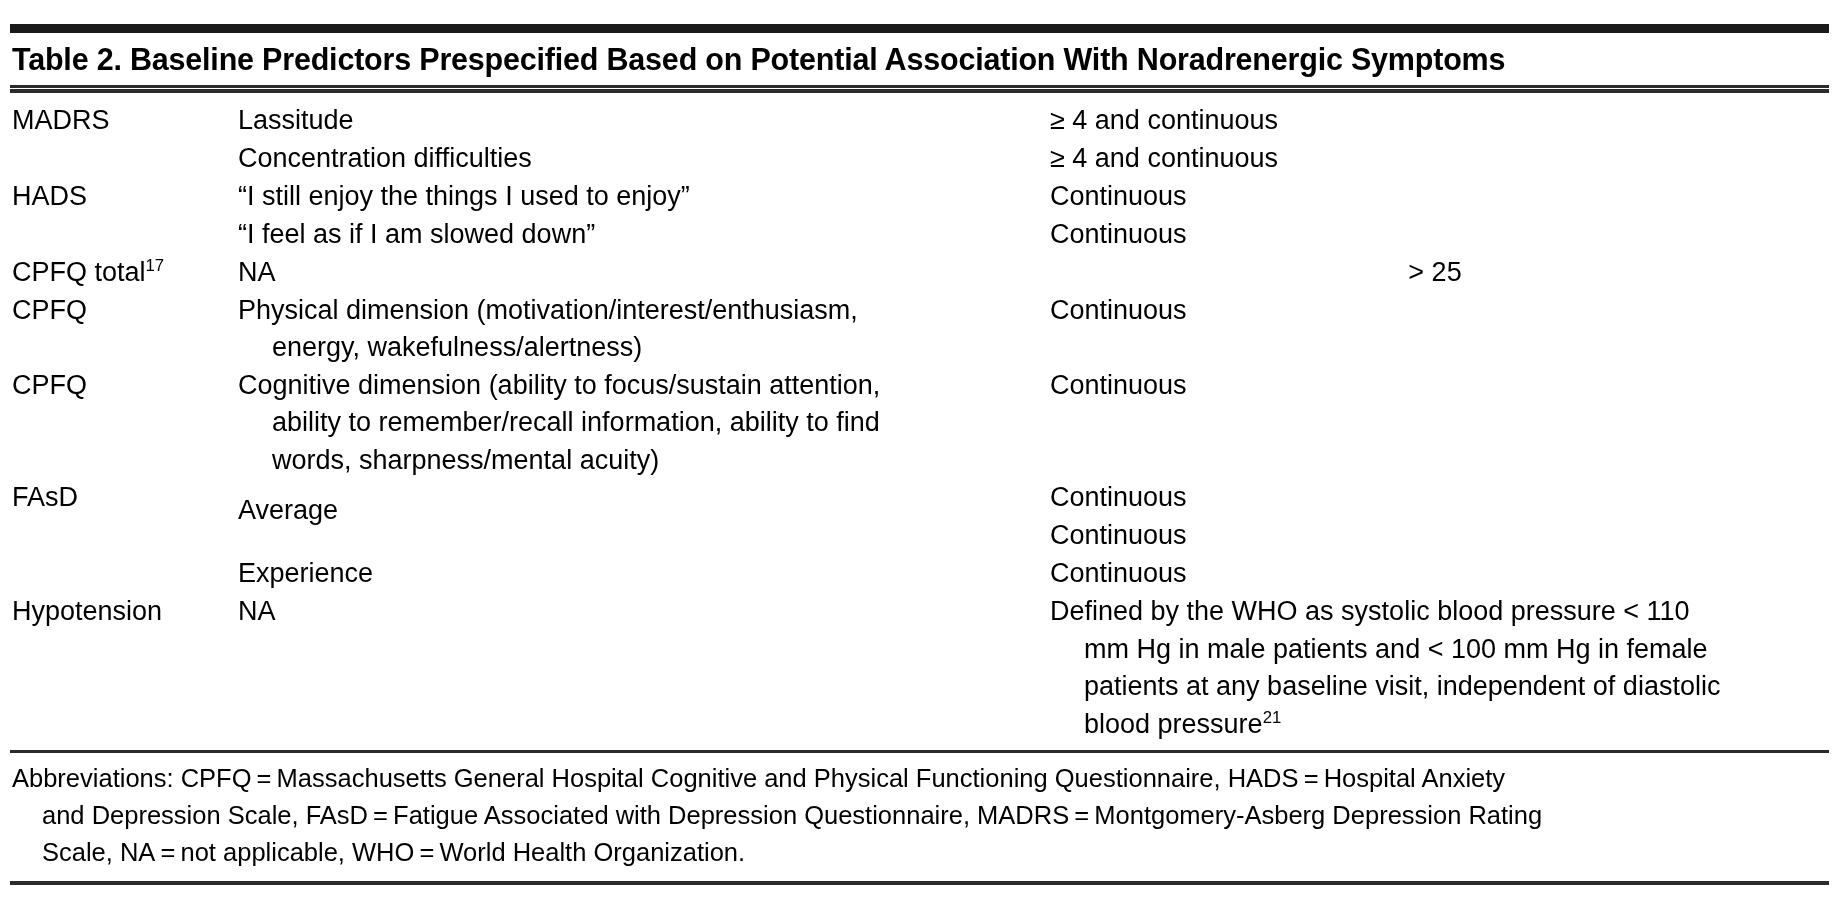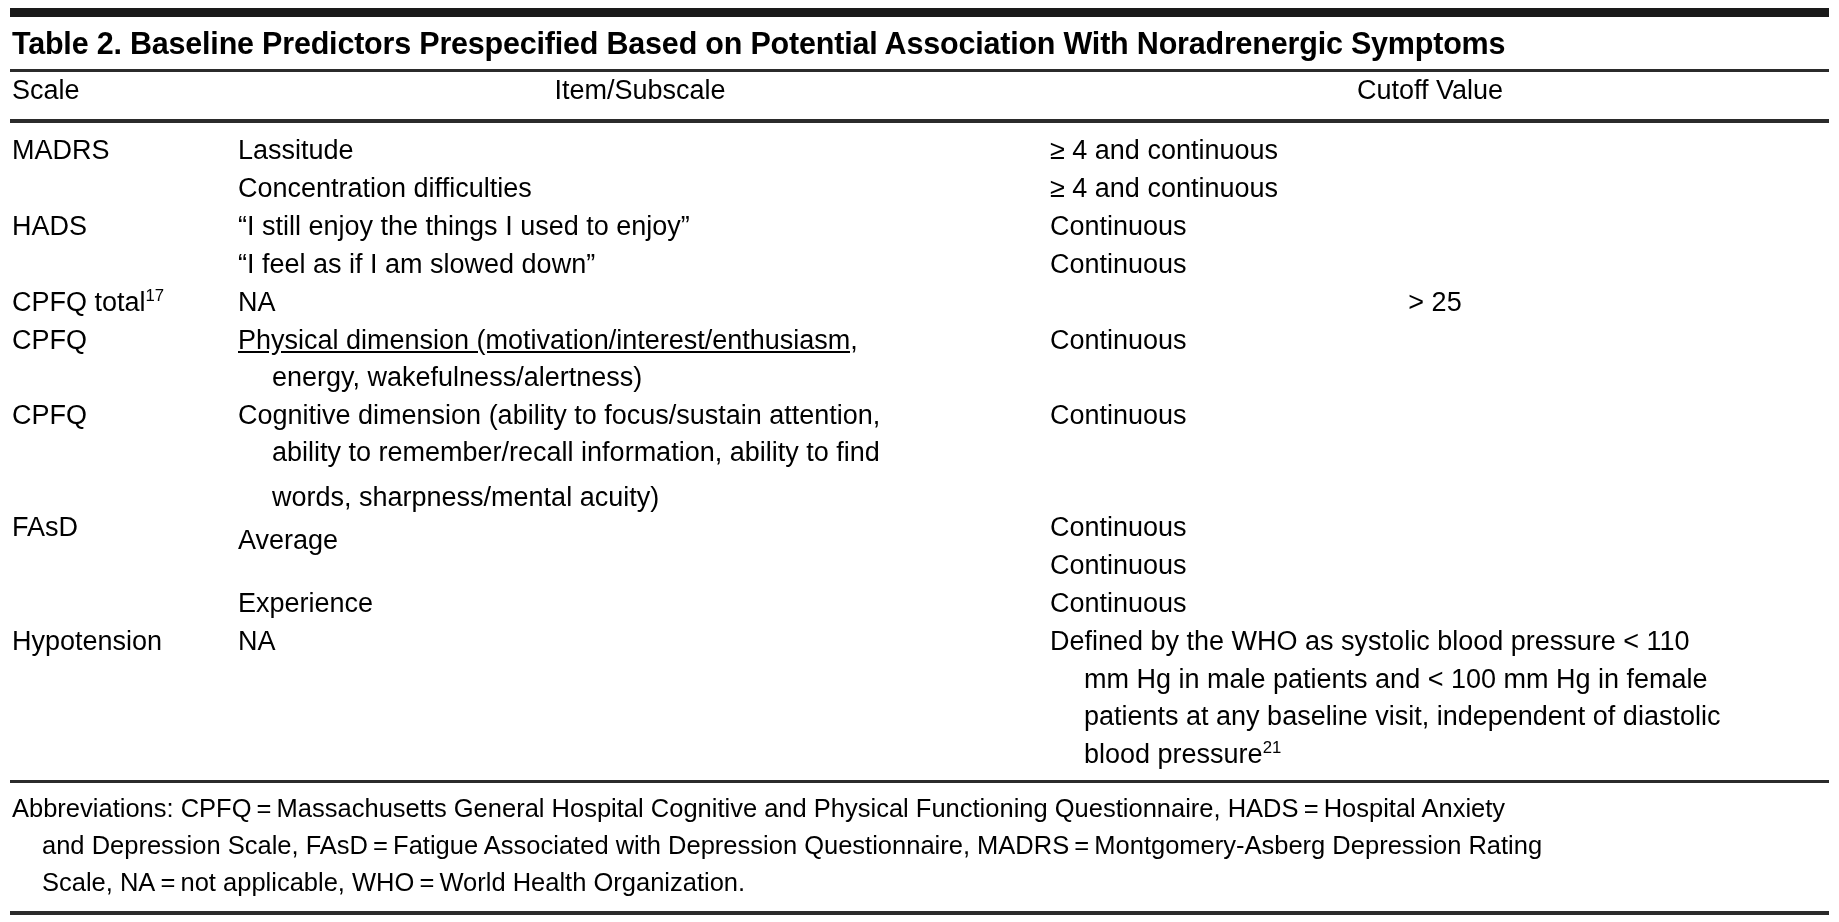--- a/index.html
+++ b/index.html
@@ -17,21 +17,21 @@
     position: relative;
     width: 1839px;
     height: 922px;
     box-sizing: border-box;
     background: #ffffff;
     overflow: hidden;
   }
   .table-wrap {
     position: absolute;
     left: 10px;
-    top: 8px;
+    top: 24px;
     width: 1819px;
   }
 
   
   .rule-top {
     height: 9px;
     background: #1a1a1a;
     width: 100%;
   }
   .rule-thin {
@@ -119,25 +119,20 @@
 
 <div class="page">
   <div class="table-wrap">
 
     <div class="rule-top"></div>
 
     <div class="table-title">Table 2. Baseline Predictors Prespecified Based on Potential Association With Noradrenergic Symptoms</div>
 
     <div class="rule-thin"></div>
 
-    <div class="head-row">
-      <div class="head-cell head-scale">Scale</div>
-      <div class="head-cell head-item">Item/Subscale</div>
-      <div class="head-cell head-cutoff">Cutoff Value</div>
-    </div>
 
     <div class="rule-mid"></div>
 
     <div class="tbody" id="tbody">
         <div class="row" style="height: 37.5px;">
           <div class="cell c-scale">MADRS</div>
           <div class="cell c-item">
             <span style="display: block;">Lassitude</span>
           </div>
           <div class="cell c-cutoff">
@@ -176,33 +171,33 @@
           <div class="cell c-item">
             <span style="display: block;">NA</span>
           </div>
           <div class="cell c-cutoff">
             <span style="display: block; text-align: center;">&gt; 25</span>
           </div>
         </div>
         <div class="row" style="height: 75px;">
           <div class="cell c-scale">CPFQ</div>
           <div class="cell c-item">
-            <span style="display: block; text-decoration: underline;">Physical dimension (motivation/interest/enthusiasm,</span>
+            <span style="display: block;">Physical dimension (motivation/interest/enthusiasm,</span>
             <span style="display: block; padding-left: 34px;">energy, wakefulness/alertness)</span>
           </div>
           <div class="cell c-cutoff">
             <span style="display: block;">Continuous</span>
           </div>
         </div>
         <div class="row" style="height: 112.5px;">
           <div class="cell c-scale">CPFQ</div>
           <div class="cell c-item">
             <span style="display: block;">Cognitive dimension (ability to focus/sustain attention,</span>
             <span style="display: block; padding-left: 34px;">ability to remember/recall information, ability to find</span>
-            <span style="display: block; padding-left: 34px; margin-top: 7px;">words, sharpness/mental acuity)</span>
+            <span style="display: block; padding-left: 34px;">words, sharpness/mental acuity)</span>
           </div>
           <div class="cell c-cutoff">
             <span style="display: block;">Continuous</span>
           </div>
         </div>
         <div class="row" style="height: 37.5px;">
           <div class="cell c-scale">FAsD</div>
           <div class="cell c-item">
             <span style="display: block; margin-top: 13px;">Average</span>
           </div>

